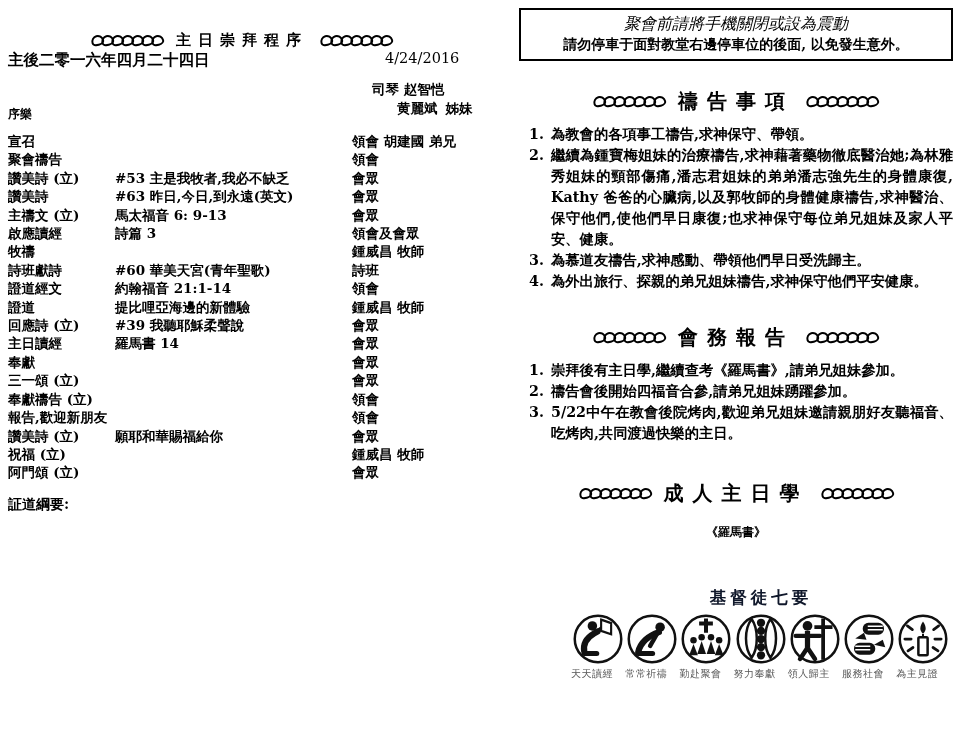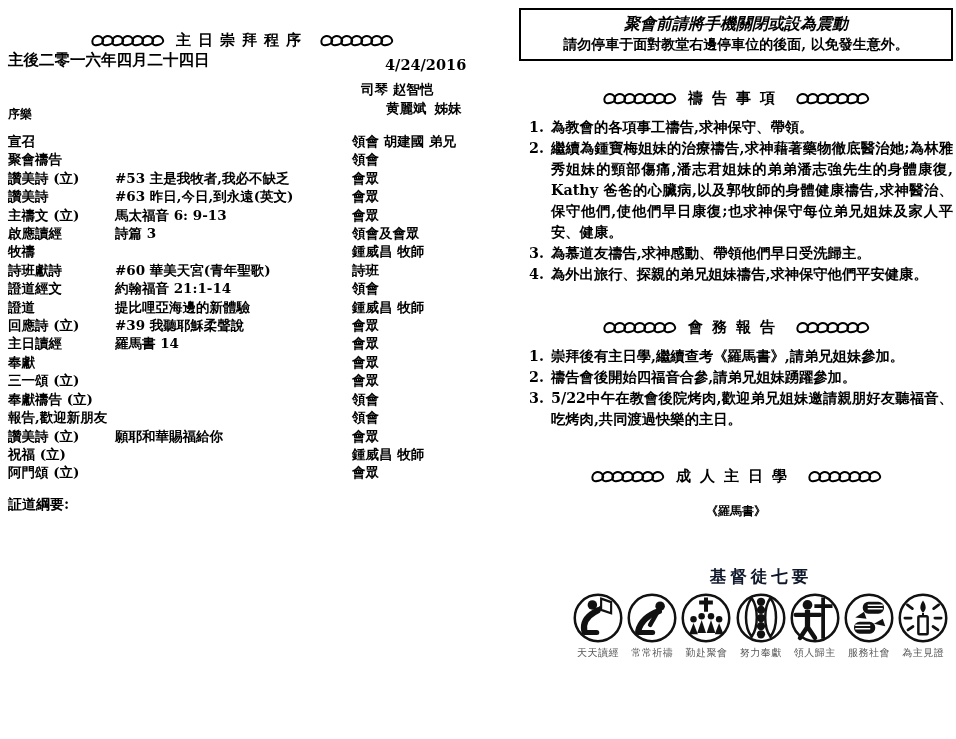--- a/index.html
+++ b/index.html
@@ -15,51 +15,51 @@
     border-radius:50% 50% 50% 50%/62% 62% 38% 38%;
     margin-left:-3px;transform:rotate(-16deg);
   }
   .orn i:first-child{margin-left:0;}
   
   .left-col{position:absolute;left:8px;top:30px;width:468px;}
   .main-title-row{text-align:center;white-space:nowrap;}
   .main-title{font-size:15px;font-weight:bold;letter-spacing:7px;vertical-align:middle;}
   .date-row{position:relative;height:20px;}
   .date-cn{font-size:15.5px;font-weight:bold;}
-  .date-en{position:absolute;left:377px;top:6px;font-size:14.5px;font-weight:bold;}
+  .date-en{position:absolute;left:377px;top:0;font-size:14.5px;font-weight:normal;}
   .prelude-row{position:relative;height:46px;margin-top:10px;}
   .prelude-item{position:absolute;left:0;bottom:3px;font-size:12px;font-weight:bold;}
-  .pianists{position:absolute;left:353px;top:0;font-size:13.5px;font-weight:bold;line-height:19px;white-space:nowrap;}
+  .pianists{position:absolute;left:364px;top:0;font-size:13.5px;font-weight:bold;line-height:19px;white-space:nowrap;}
   .pianists .line2{padding-left:25px;font-family:Liberation Mono, monospace;}
   .program{margin-top:6px;}
   .program-row{display:flex;line-height:18.4px;font-size:13.5px;font-weight:bold;white-space:nowrap;}
   .program-row .c1{width:107px;flex:none;}
   .program-row .c2{width:237px;flex:none;}
   .program-row .c3{flex:1;}
   .outline-label{margin-top:14px;font-size:14px;font-weight:bold;}
   
   .right-col{position:absolute;left:519px;top:8px;width:434px;}
   .notice-box{border:2px solid #000;text-align:center;padding:3px 4px 5px 4px;}
-  .notice-line1{font-size:16px;font-weight:bold;font-style:italic;line-height:21px;}
+  .notice-line1{font-size:16px;font-weight:normal;font-style:italic;line-height:21px;}
   .notice-line2{font-size:14px;font-weight:bold;line-height:20px;white-space:nowrap;}
   .section-head{margin-top:27px;text-align:center;white-space:nowrap;}
-  .section-head .head-label{font-size:15px;font-weight:bold;letter-spacing:9px;vertical-align:middle;}
+  .section-head .head-label{font-size:20px;font-weight:bold;letter-spacing:9px;vertical-align:middle;}
   .num-list{list-style:none;margin:9px 0 0 0;padding:0;}
   .num-list li{display:flex;font-size:14.3px;font-weight:bold;line-height:21px;}
   .num-list .num{width:22px;flex:none;margin-left:10px;}
   .num-list .txt{flex:1;text-align:justify;}
   .report-head{margin-top:32px;}
   .school-head{margin-top:36px;}
   .school-book{margin-top:17px;text-align:center;font-size:12px;font-weight:bold;}
   
   .seven{margin-top:46px;margin-left:52px;width:380px;
          font-family:"DejaVu Sans","Liberation Sans",sans-serif;}
   .seven-title{text-align:center;font-size:16.5px;font-weight:bold;color:#0f172a;letter-spacing:4px;}
   .seven-row{display:flex;margin-top:5px;}
-  .seven-item{width:54.2px;flex:none;text-align:center;}
+  .seven-item{width:54.2px;flex:none;text-align:left;}
   .seven-item svg{width:50px;height:50px;display:block;margin:0 auto;}
   .seven-label{font-size:10px;color:#555;letter-spacing:0.5px;margin-top:3px;white-space:nowrap;}
 </style>
 </head>
 <body>
 
 <div class="left-col">
 
   <div class="main-title-row">
     <span class="orn">

